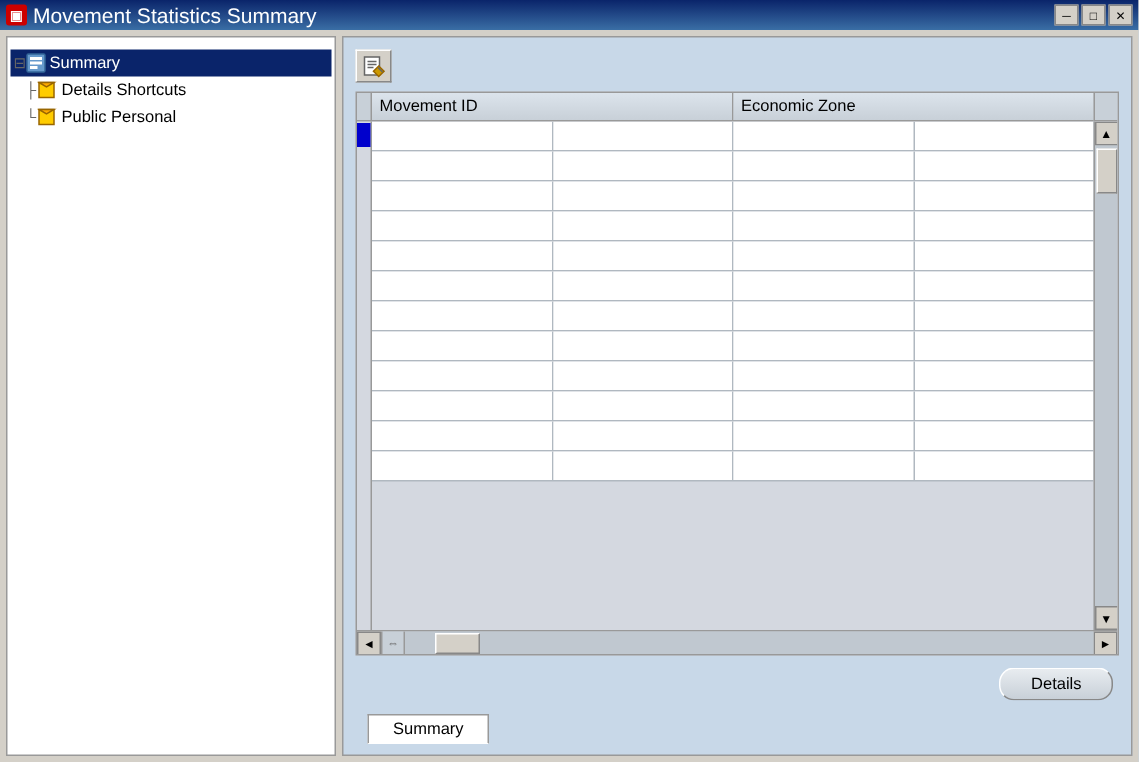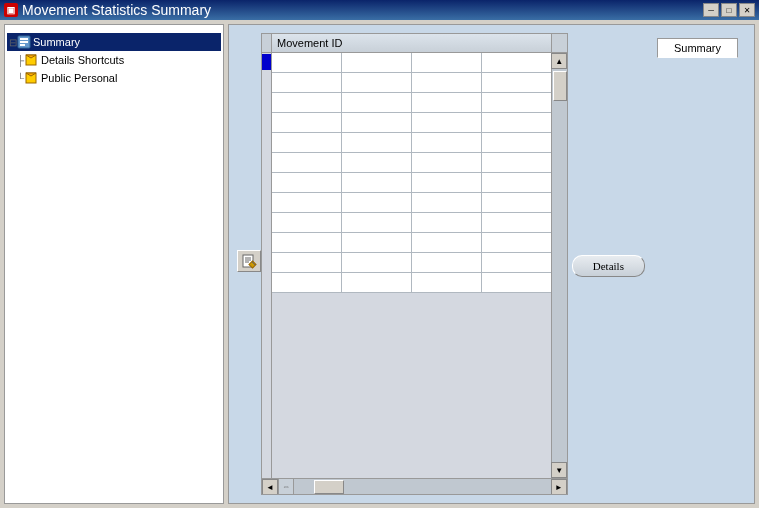--- a/index.html
+++ b/index.html
@@ -92,21 +92,21 @@
       background: #0a246a;
       color: white;
     }
 
     
     .right-panel {
       flex: 1;
       background: #c8d8e8;
       border: 1px solid #999;
       display: flex;
-      flex-direction: row;
+      flex-direction: column;
       padding: 8px;
       position: relative;
     }
 
     
     .toolbar-area {
       display: flex;
       align-items: center;
       margin-bottom: 6px;
     }
@@ -276,21 +276,20 @@
     .details-btn {
       background: linear-gradient(to bottom, #e8ecf0, #c8d0d8);
       border: 1px solid #888;
       border-top-color: #fff;
       border-left-color: #fff;
       padding: 4px 20px;
       border-radius: 10px;
       cursor: pointer;
       font-size: 11px;
       color: #000;
-      font-family: Liberation Serif, serif;
     }
 
     
     .tab-strip {
       height: 24px;
       display: flex;
       align-items: flex-end;
       padding: 0 8px;
     }
     .tab {
@@ -411,20 +410,21 @@
         </svg>
       </div>
     </div>
 
     <div class="table-container">
 
       <div style="display:flex;">
         <div style="width:10px; min-width:10px; background:#c8d0d8; border-right:1px solid #999; border-bottom:1px solid #999;"></div>
         <div class="table-header" style="flex:1; border-bottom:1px solid #999;">
           <div class="table-header-cell">Movement ID</div>
+          <div class="table-header-cell">Economic Zone</div>
         </div>
         <div style="width:16px; min-width:16px; background:#c8d0d8; border-left:1px solid #999; border-bottom:1px solid #999;"></div>
       </div>
 
       <div style="display:flex; flex:1; overflow:hidden;">
 
         <div class="row-indicator">
           <div class="row-selected-indicator"></div>
         </div>
 

